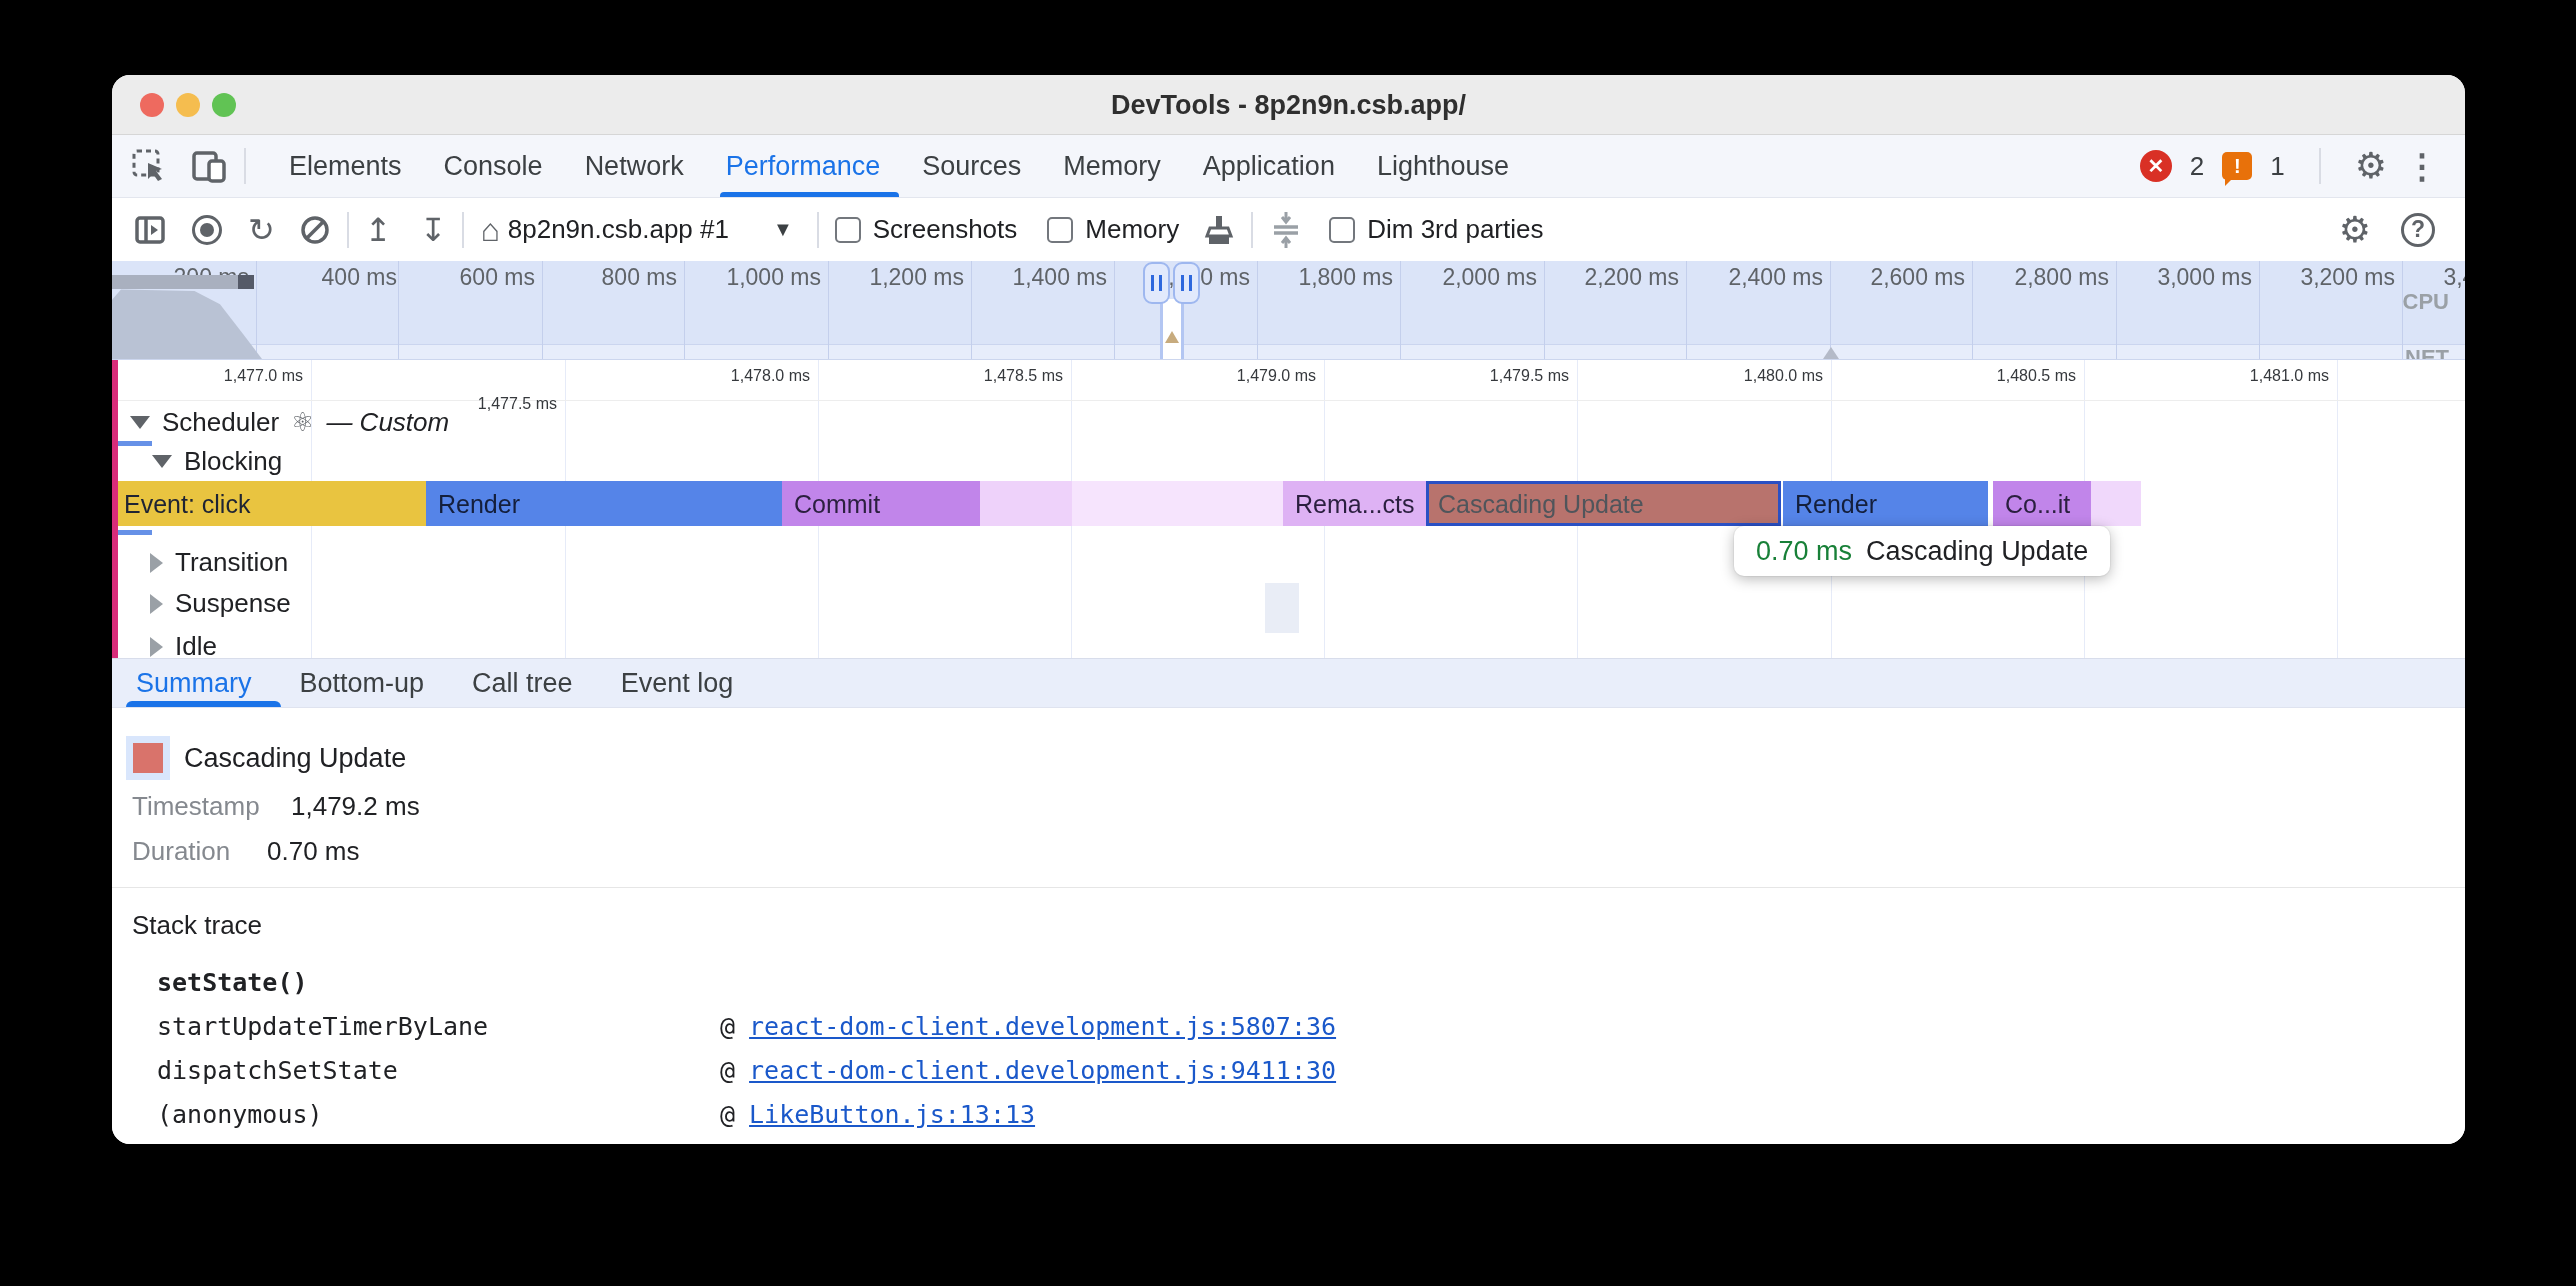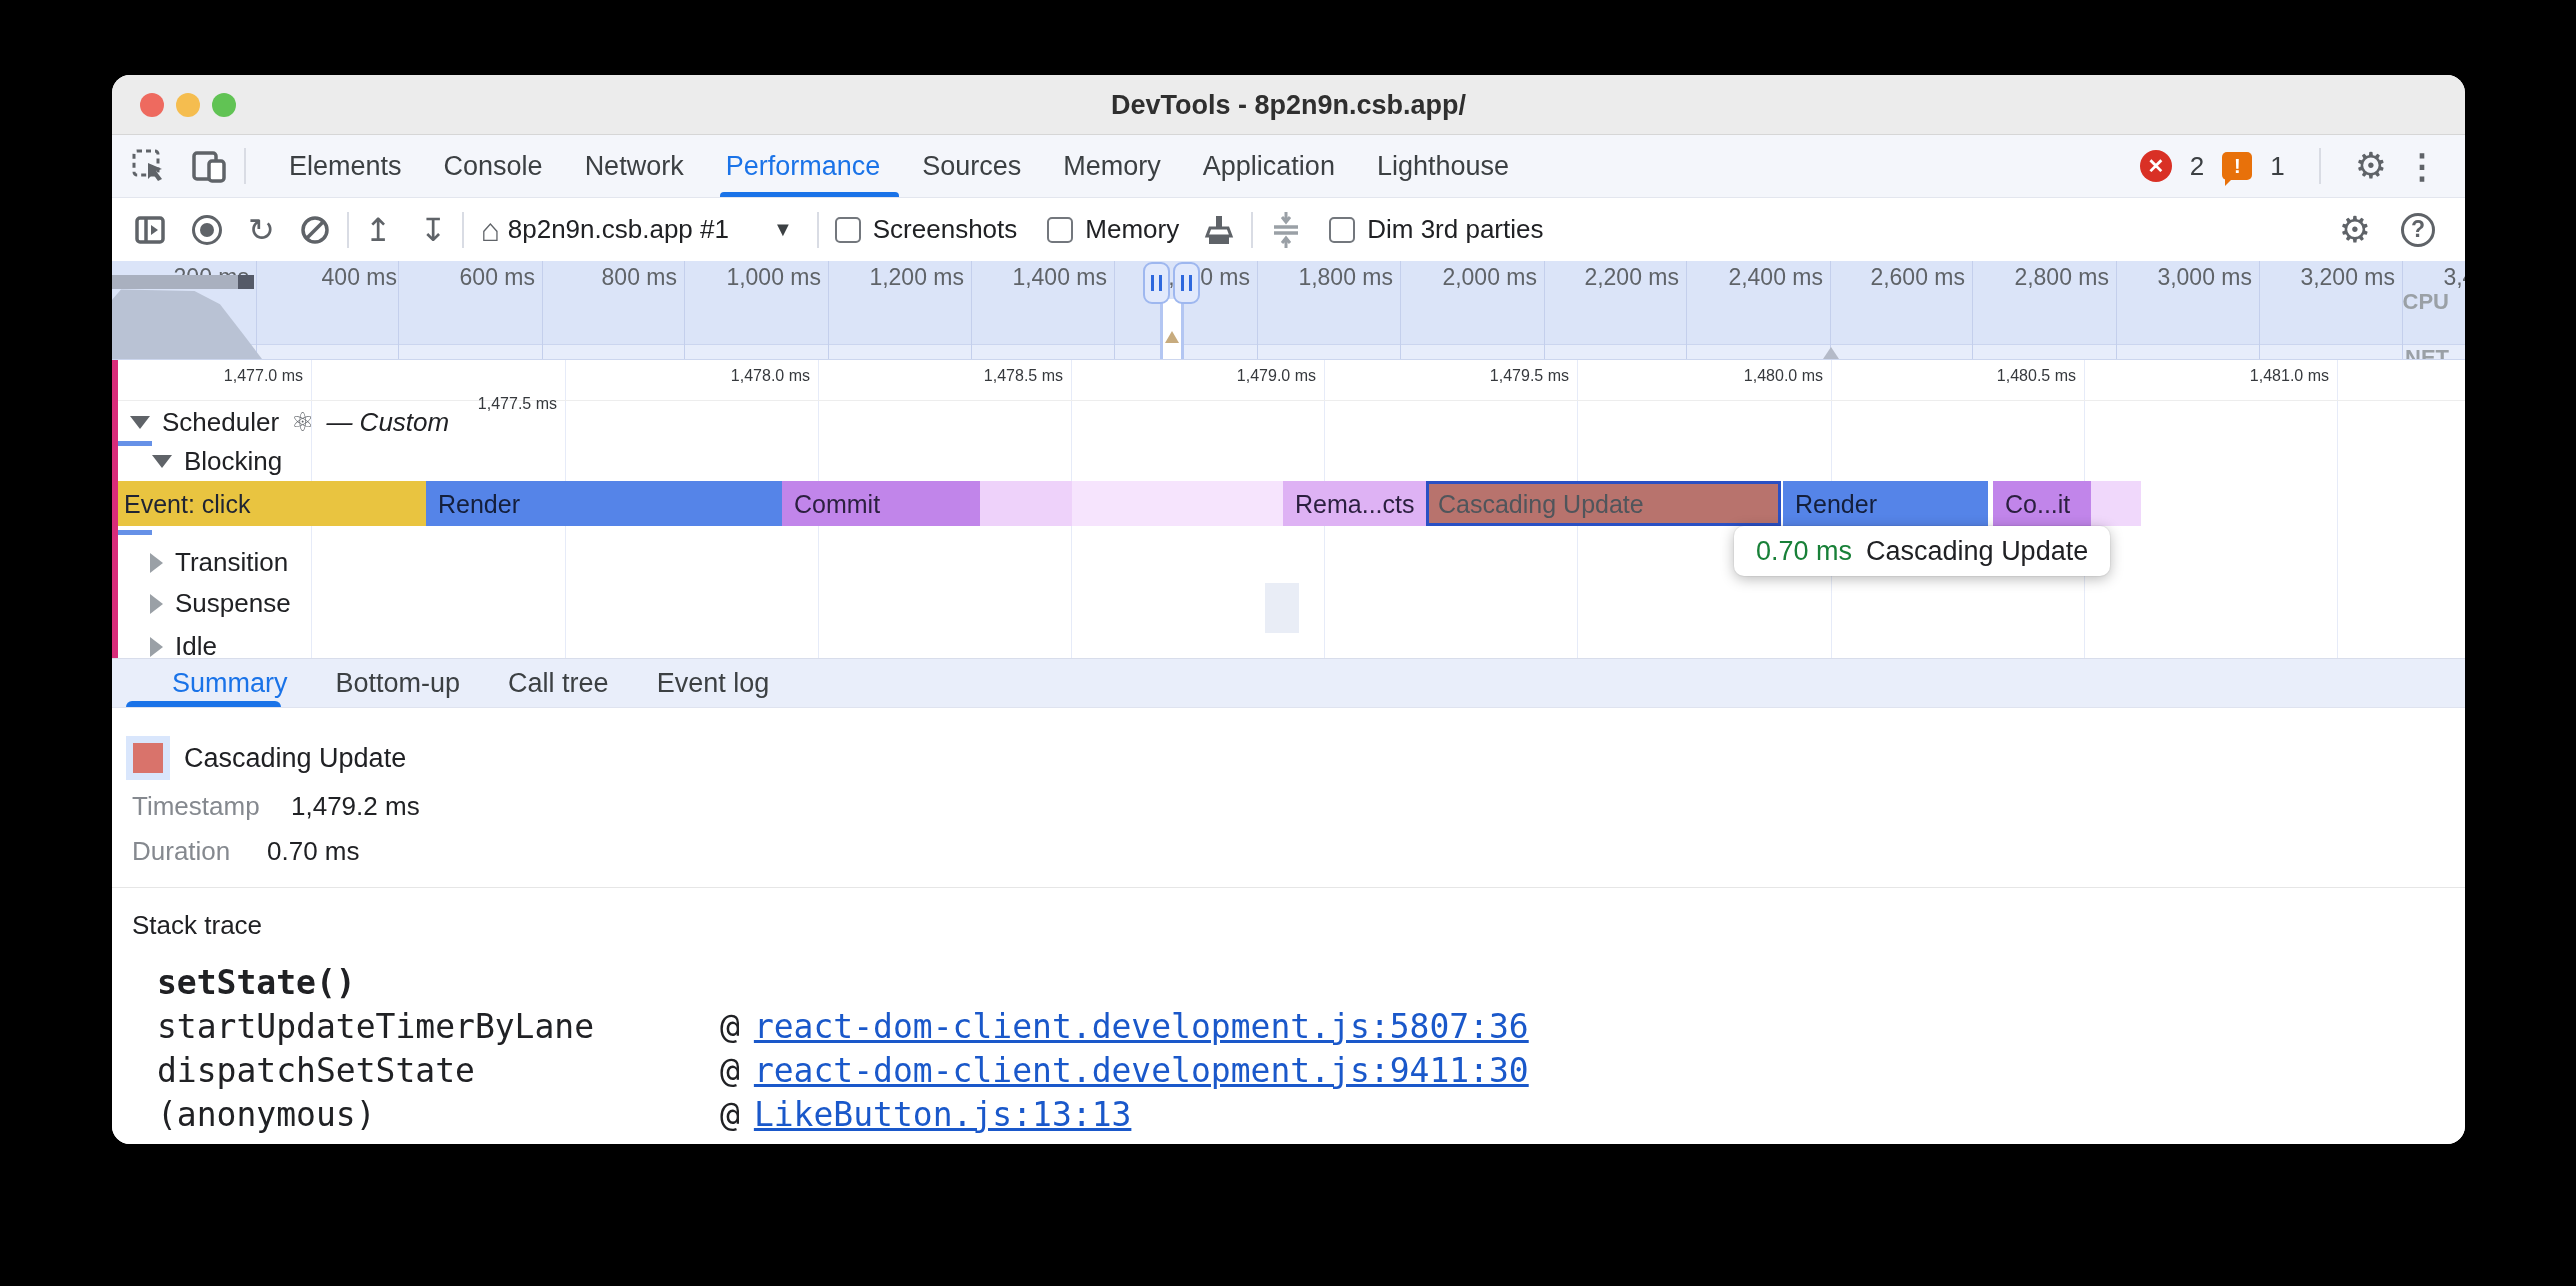--- a/index.html
+++ b/index.html
@@ -94,21 +94,21 @@
   
   .summary { position:absolute; left:0; top:633px; width:100%; height:436px; background:#fff; }
   .legend { position:absolute; left:14px; top:661px; width:44px; height:44px; background:#d9e6fc; display:flex; align-items:center; justify-content:center; }
   .legend i { width:30px; height:30px; background:#d9736b; }
   .legend-label { position:absolute; left:72px; top:668px; font-size:27px; color:#202124; }
   .kv-label { position:absolute; left:20px; font-size:26px; color:#85898f; }
   .kv-value { position:absolute; font-size:26px; color:#202124; }
   .divline { position:absolute; left:0; top:812px; width:100%; height:1px; background:#e6e6e6; }
   .stack-title { position:absolute; left:20px; top:835px; font-size:26px; color:#202124; }
   .frames { position:absolute; left:0; top:885px; width:100%; }
-  .frame { position:absolute; left:45px; height:44px; display:flex; align-items:center; font-family:"DejaVu Sans Mono", monospace; font-size:33px; color:#202124; }
+  .frame { position:absolute; left:45px; height:44px; display:flex; align-items:center; font-family:"DejaVu Sans Mono", monospace; font-size:25px; color:#202124; }
   .frame .fn { width:563px; overflow:hidden; white-space:nowrap; }
   .frame a { color:#1a58ca; text-decoration:underline; margin-left:14px;text-align:center; }
   svg { display:block; }
 </style>
 </head>
 <body>
 
 <div id="stage">
 <div id="win">
 
@@ -355,21 +355,21 @@
 
     <div class="faintrect"></div>
 
     <div class="tooltip">
       <span class="dur">0.70 ms</span>
       <span class="lbl">Cascading Update</span>
     </div>
   </div>
 
   <div class="btabs">
-    <div style="display:flex; gap:48px; height:100%;margin-left:36px;">
+    <div style="display:flex; gap:48px; height:100%;">
 
     <div class="btab" style="color: rgb(26, 115, 232);">Summary</div>
           <div class="btab" style="color: rgb(60, 64, 67);">Bottom-up</div>
           <div class="btab" style="color: rgb(60, 64, 67);">Call tree</div>
           <div class="btab" style="color: rgb(60, 64, 67);">Event log</div>
         </div>
     <div class="btab-indicator"></div>
   </div>
 
   <div class="summary"></div>

